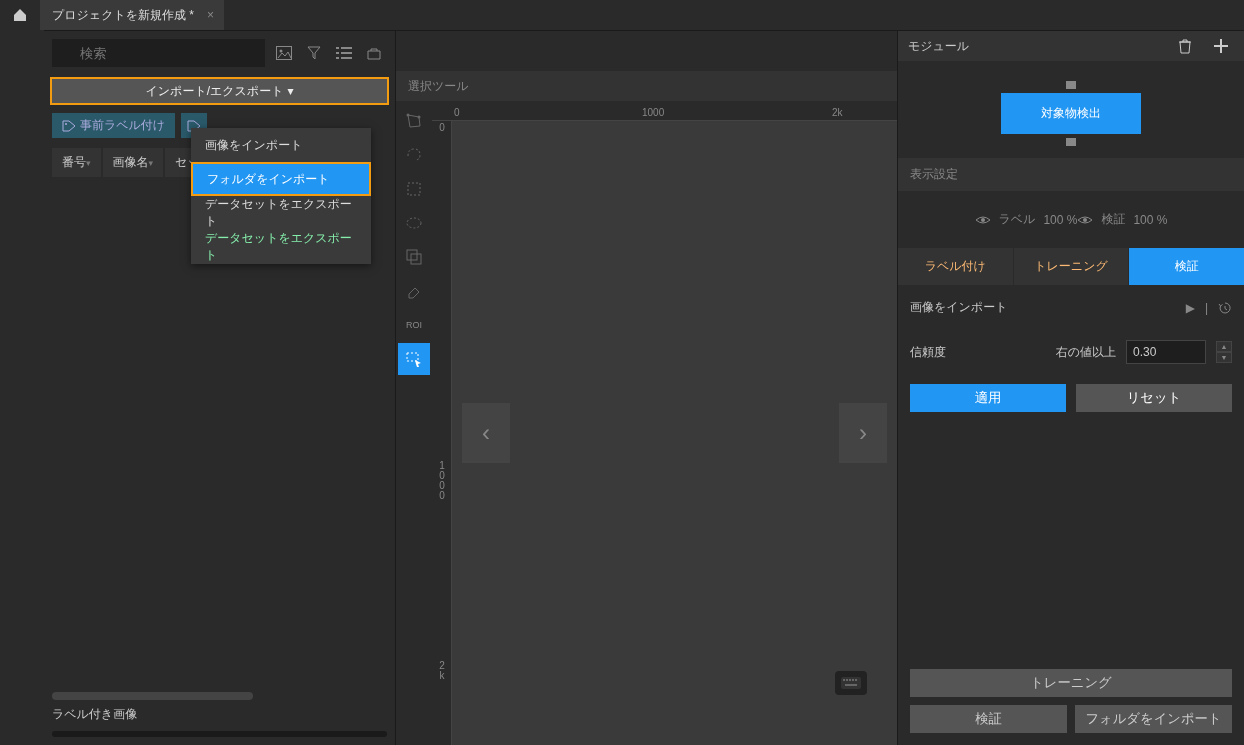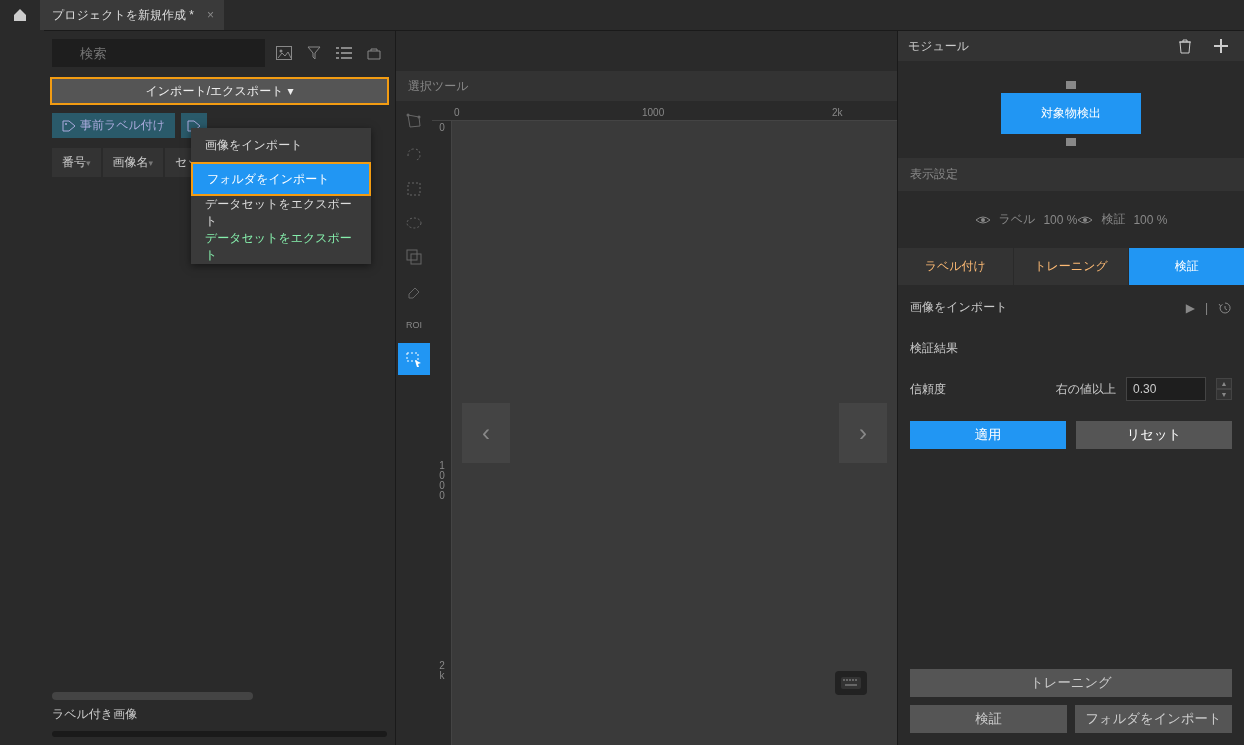--- a/index.html
+++ b/index.html
@@ -338,21 +338,20 @@
         <span>
             <svg width="14" height="14" viewBox="0 0 14 14">
               <path d="M7 2 A5 5 0 1 1 2.5 5" stroke="#888" fill="none"></path>
               <path d="M1 3 L2.5 5 L4.5 3.5" stroke="#888" fill="none"></path>
               <line x1="7" y1="5" x2="7" y2="7.5" stroke="#888"></line>
               <line x1="7" y1="7.5" x2="9" y2="9" stroke="#888"></line>
             </svg>
           </span>
       </div>
     </div>
-    <div class="section-label">検証結果</div>
     <div class="conf-row">
       <span>信頼度</span>
       <span class="spacer"></span>
       <span>右の値以上</span>
       <div class="num-input">
           <span>0.30</span>
         </div>
       <div class="spinner">
           <div>▲</div>
           <div>▼</div>

